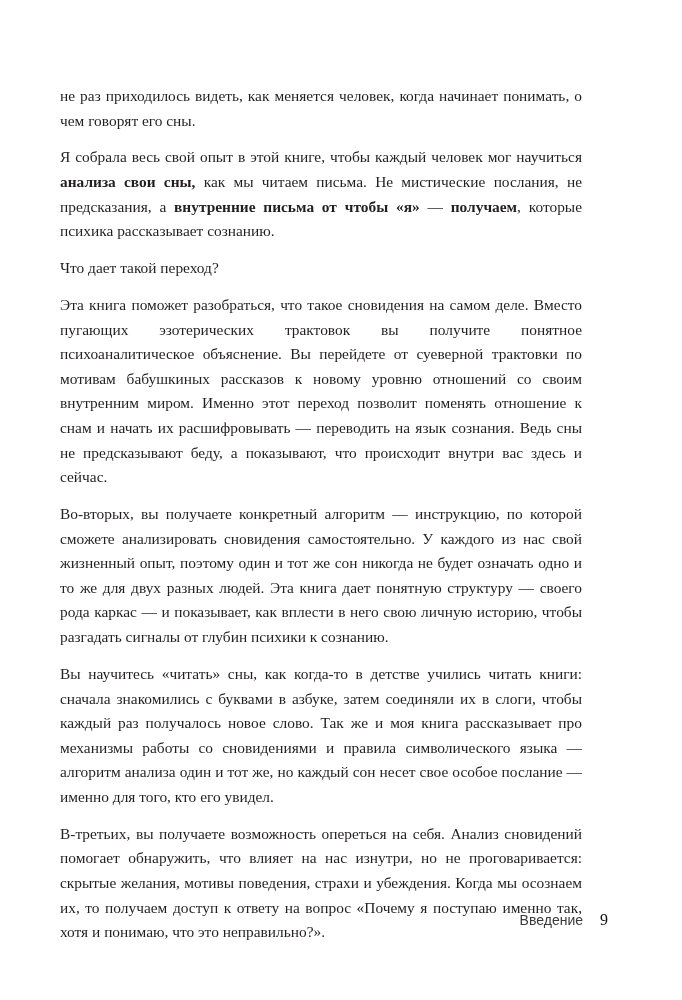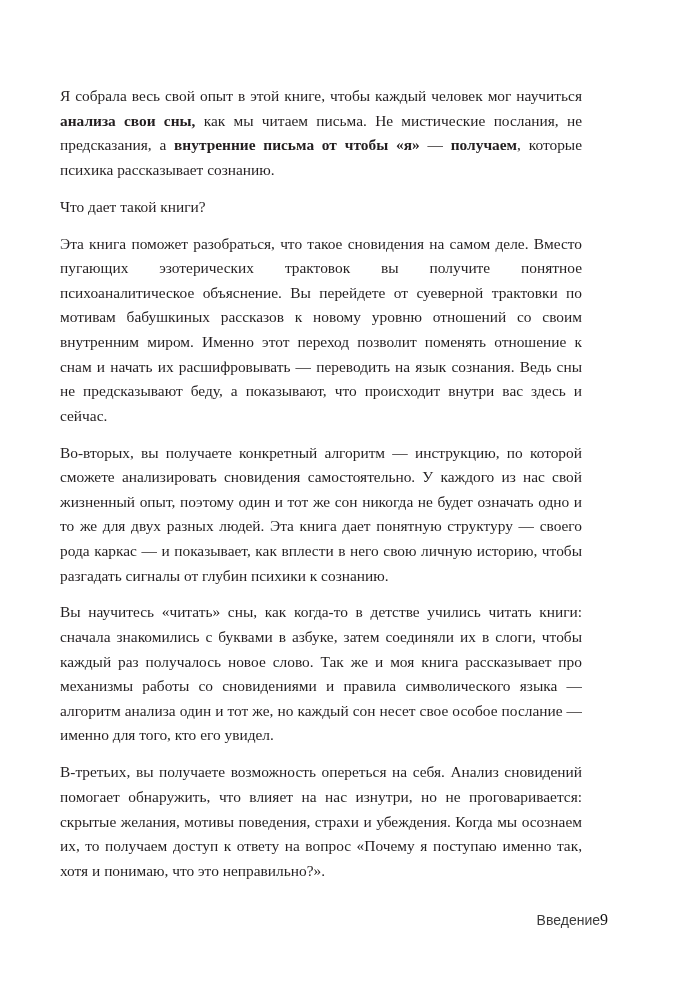--- a/index.html
+++ b/index.html
@@ -2,31 +2,32 @@
 <html><head>
 <meta charset="utf-8">
 <style>
   html, body { margin: 0; padding: 0; background: #ffffff; }
   body { width: 682px; height: 1000px; position: relative; overflow: hidden; }
   .page { position: absolute; left: 60px; top: 84px; width: 522px; color: #231f20;
     font-family: "Liberation Serif", "DejaVu Serif", serif; font-size: 15.4px; line-height: 24.6px; }
   .page p { margin: 0 0 12.3px 0; text-align: justify; hyphens: manual; }
   b { font-weight: bold; }
   .footer { position: absolute; top: 911px; right: 74px; font-family: "Liberation Sans", "DejaVu Sans", sans-serif;
-    font-size: 14px; color: #3a3a3a; display: flex; align-items: baseline; }
+    font-size: 14px; color: #3a3a3a; display: flex; gap: 17px; align-items: baseline; }
   .footer .num { font-family: "Liberation Serif", serif; font-size: 16px; color: #111; }
 </style>
 </head>
 <body>
 
 <div class="page">
+  <p>не раз приходилось видеть, как меняется человек, когда начинает понимать, о чем говорят его сны.</p>
   <p>
     <span>Я собрала весь свой опыт в этой книге, чтобы каждый человек мог научиться </span><b>анализа свои сны,</b><span> как мы читаем письма. Не мистические послания, не предсказания, а </span><b>внутренние письма от чтобы «я»</b><span> — </span><b>получаем</b><span>, которые психика рассказывает сознанию.</span>
   </p>
-  <p>Что дает такой книги?</p>
+  <p>Что дает такой переход?</p>
   <p>Эта книга поможет разобраться, что такое сновидения на самом деле. Вместо пугающих эзотерических трактовок вы получите понятное психоаналитическое объяснение. Вы перейдете от суеверной трактовки по мотивам бабушкиных рассказов к новому уровню отношений со своим внутренним миром. Именно этот переход позволит поменять отношение к снам и начать их расшифровывать — переводить на язык сознания. Ведь сны не предсказывают беду, а показывают, что происходит внутри вас здесь и сейчас.</p>
   <p>Во-вторых, вы получаете конкретный алгоритм — инструкцию, по которой сможете анализировать сновидения самостоятельно. У каждого из нас свой жизненный опыт, поэтому один и тот же сон никогда не будет означать одно и то же для двух разных людей. Эта книга дает понятную структуру — своего рода каркас — и показывает, как вплести в него свою личную историю, чтобы разгадать сигналы от глубин психики к сознанию.</p>
   <p>Вы научитесь «читать» сны, как когда-то в детстве учились читать книги: сначала знакомились с буквами в азбуке, затем соединяли их в слоги, чтобы каждый раз получалось новое слово. Так же и моя книга рассказывает про механизмы работы со сновидениями и правила символического языка — алгоритм анализа один и тот же, но каждый сон несет свое особое послание — именно для того, кто его увидел.</p>
   <p>В-третьих, вы получаете возможность опереться на себя. Анализ сновидений помогает обнаружить, что влияет на нас изнутри, но не проговаривается: скрытые желания, мотивы поведения, страхи и убеждения. Когда мы осознаем их, то получаем доступ к ответу на вопрос «Почему я поступаю именно так, хотя и понимаю, что это неправильно?».</p>
 </div>
 
 <div class="footer">
   <span>Введение</span>
   <span class="num">9</span>
 </div>

